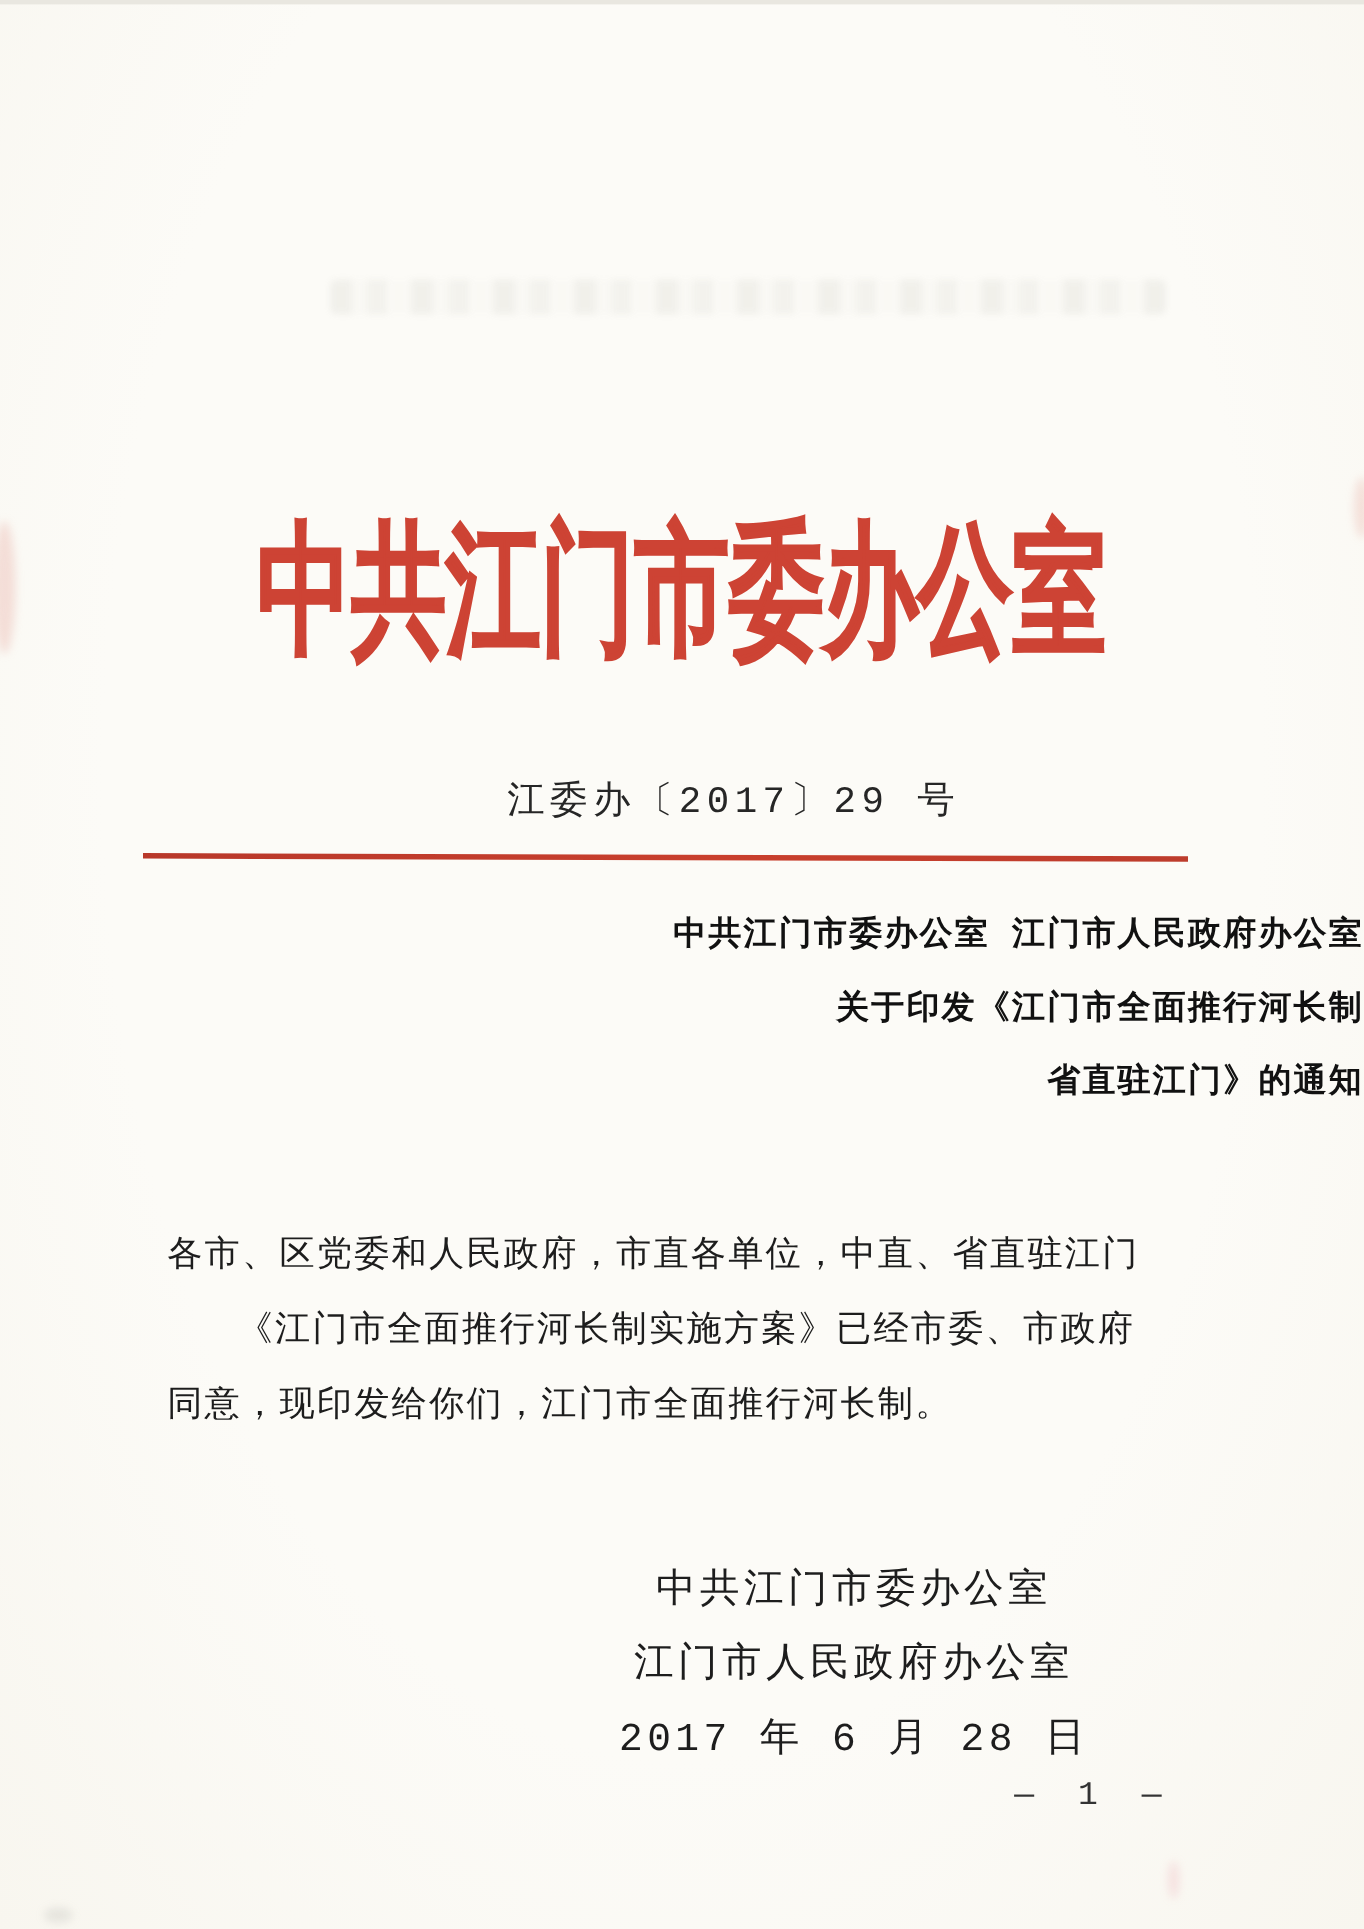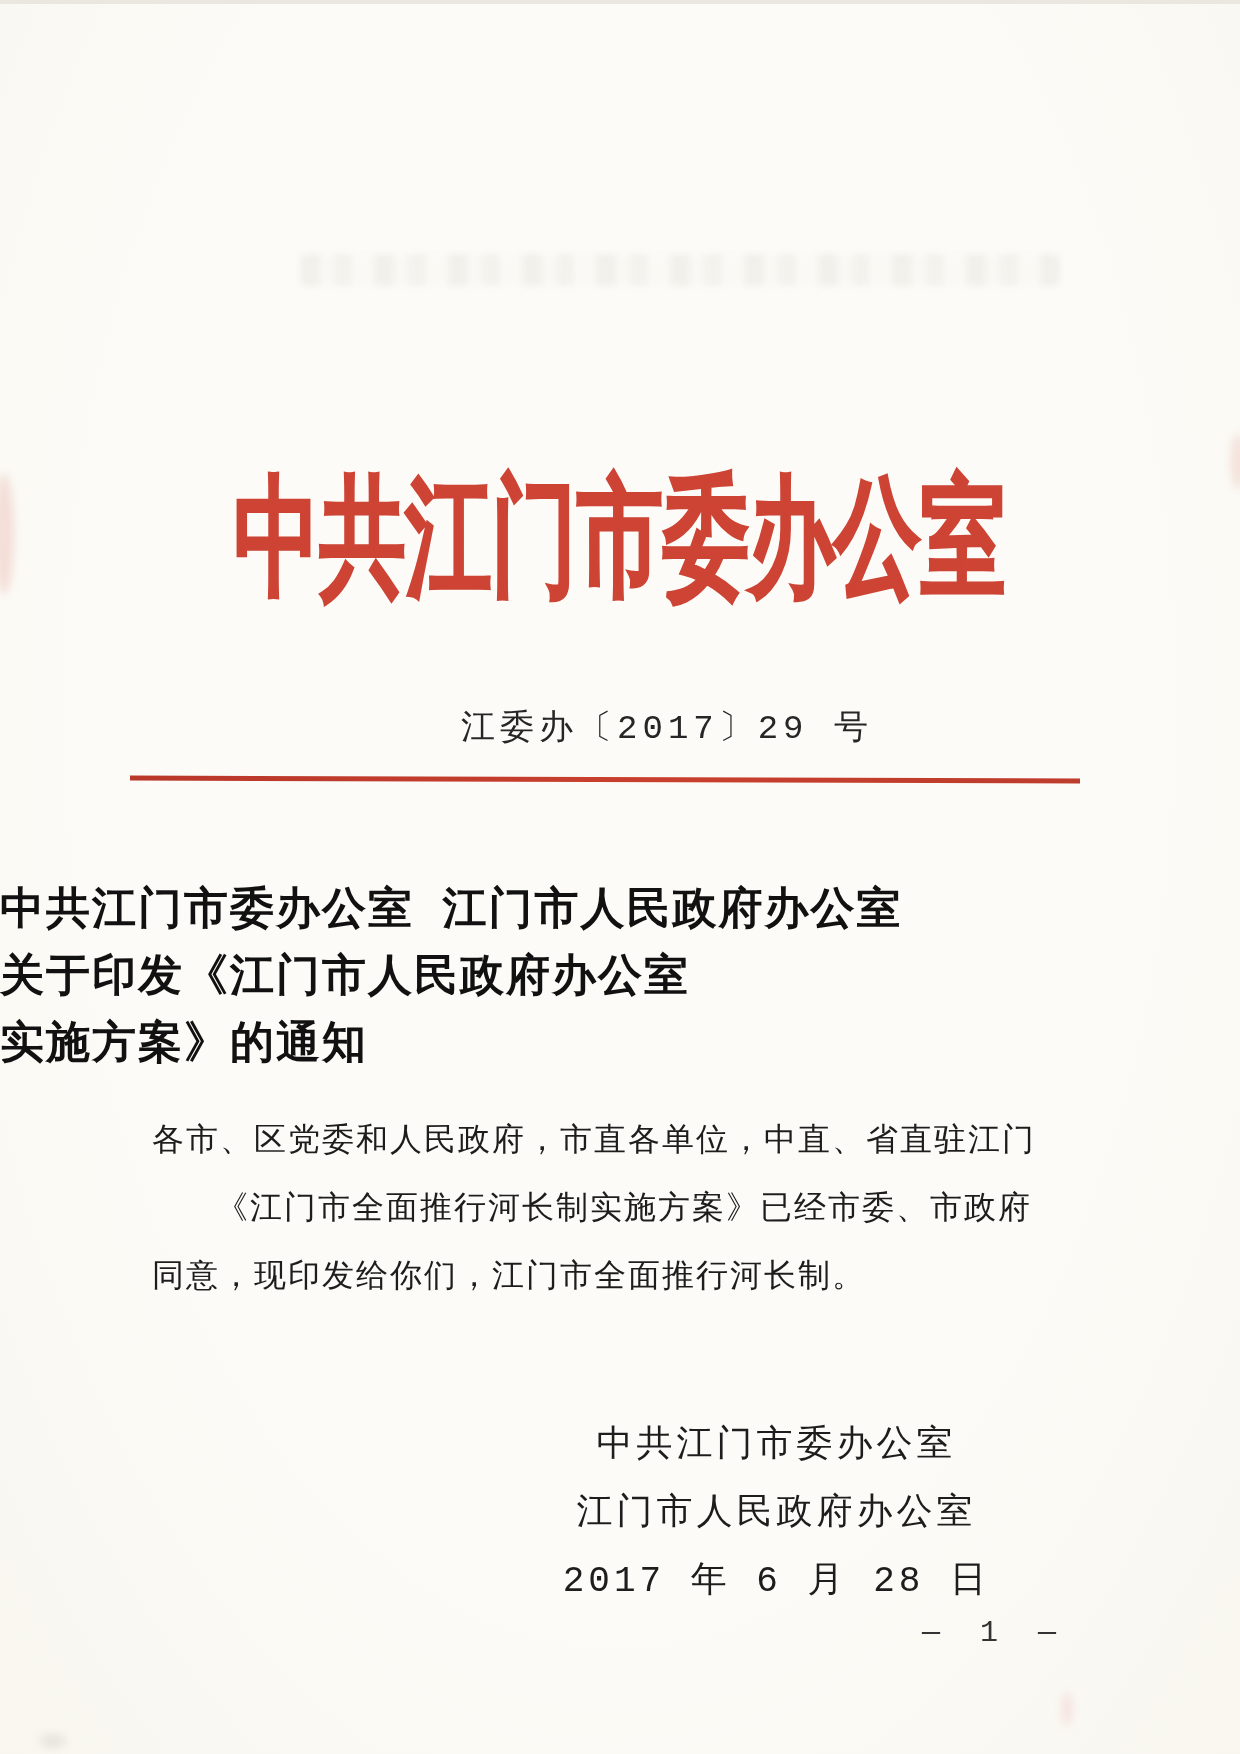--- a/index.html
+++ b/index.html
@@ -73,25 +73,25 @@
     position: absolute;
     top: 773px; left: 130px;
     width: 950px; height: 5px;
     background: linear-gradient(90deg, #b8382a, #c93f2d 55%, #bd3c2c);
     transform: rotate(0.18deg);
   }
 
   
   .doc-title {
     position: absolute;
-    top: 874px; left: 0;
+    top: 814px; left: 0;
     width: 100%;
-    text-align: left;
+    text-align: right;
     font-weight: 700;
-    font-size: 44px;
+    font-size: 30px;
     line-height: 67px;
     letter-spacing: 2px;
     color: #111;
   }
   .doc-title .t-line { white-space: pre; }
 
   
   .body-text {
     position: absolute;
     top: 1104px; left: 152px;
@@ -139,22 +139,22 @@
   <div class="smudge s4"></div>
 
   <div class="masthead">中共江门市委办公室</div>
 
   <div class="doc-number">江委办〔2017〕29 号</div>
 
   <div class="divider"></div>
 
   <div class="doc-title">
     <div class="t-line">中共江门市委办公室 江门市人民政府办公室</div>
-    <div class="t-line">关于印发《江门市人民政府办公室</div>
-    <div class="t-line">实施方案》的通知</div>
+    <div class="t-line">关于印发《江门市全面推行河长制</div>
+    <div class="t-line">省直驻江门》的通知</div>
   </div>
 
   <div class="body-text">
     <div class="b-line">各市、区党委和人民政府，市直各单位，中直、省直驻江门</div>
     <div class="b-line indent">《江门市全面推行河长制实施方案》已经市委、市政府</div>
     <div class="b-line">同意，现印发给你们，江门市全面推行河长制。</div>
   </div>
 
   <div class="signature">
     <div class="sig-line">中共江门市委办公室</div>

